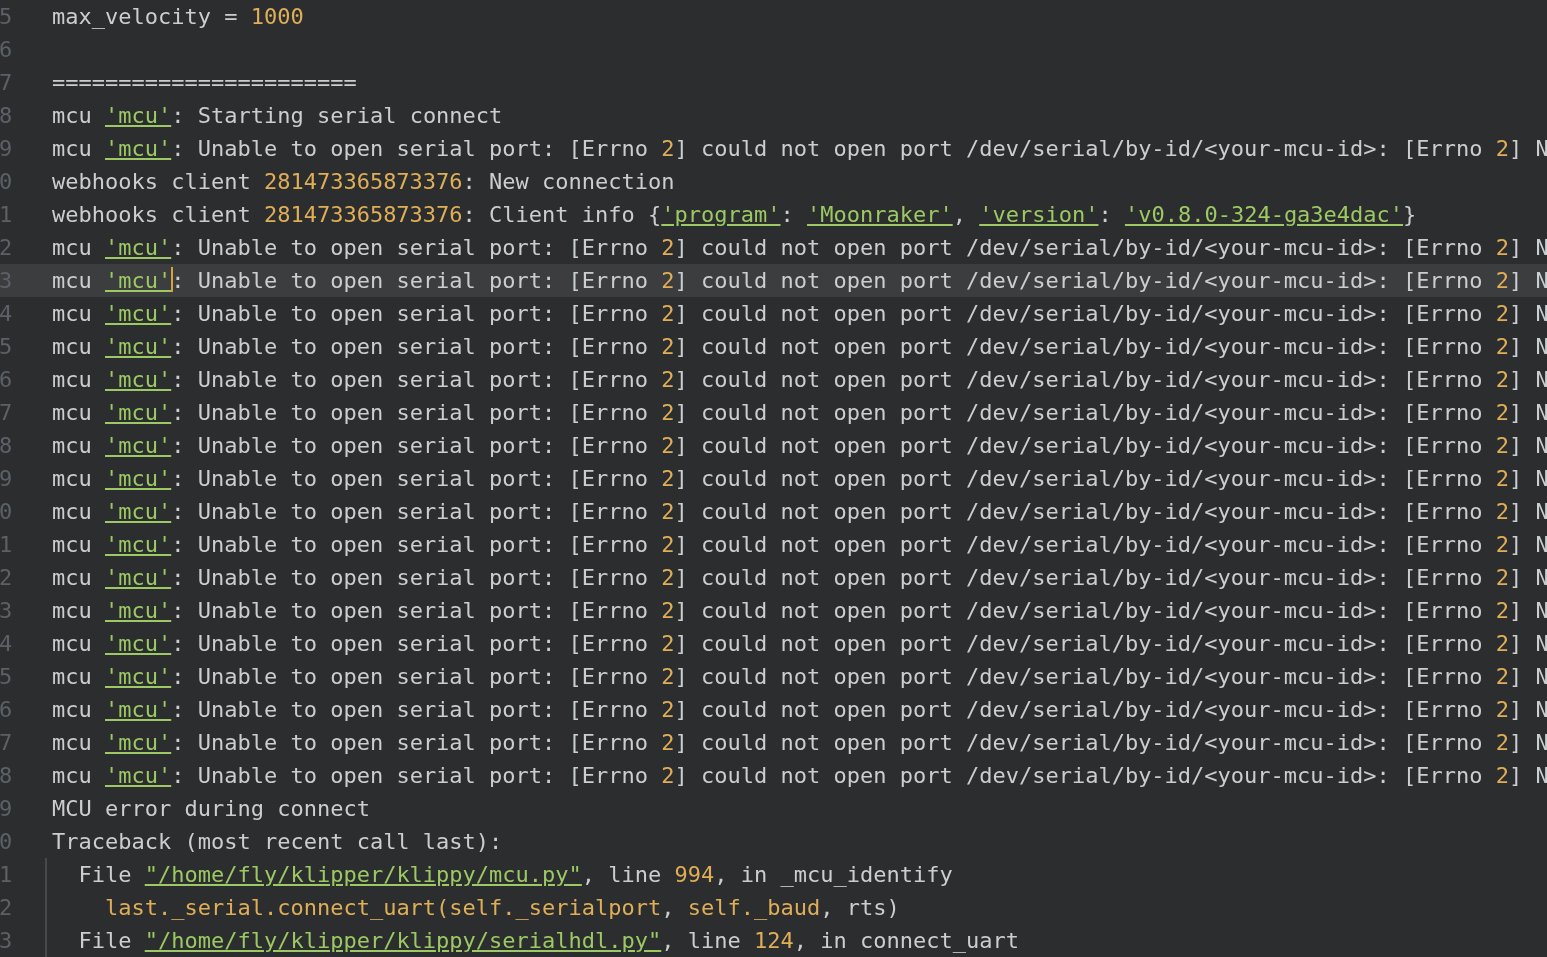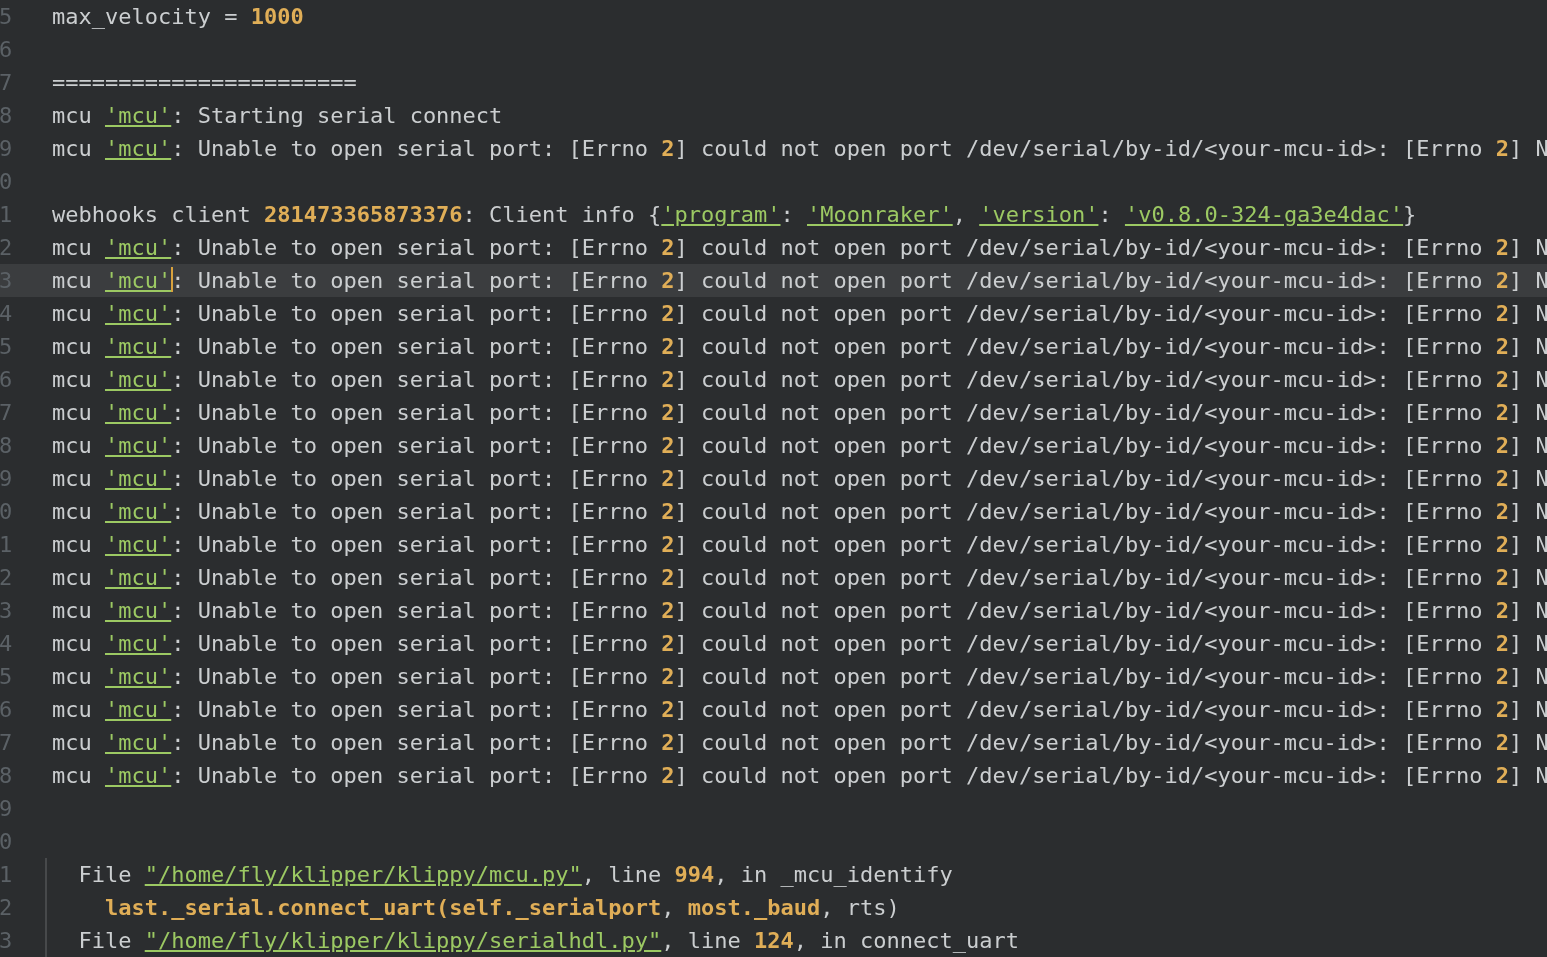--- a/index.html
+++ b/index.html
@@ -42,21 +42,21 @@
     left:-1px;top:0;
     color:var(--line-number);
   }
   .code{
     position:absolute;
     left:52px;top:0;
     white-space:pre;
   }
   .fg{color:var(--foreground);}
   .str{color:var(--string);text-decoration:underline;}
-  .num{color:var(--number);font-weight:bold;}
+  .num{color:var(--number);}
   .cursor{
     display:inline-block;
     width:2px;height:25px;
     background:var(--cursor);
     vertical-align:-4px;
     margin-right:-2px;
   }
   #indent-guide{
     position:absolute;
     left:45px;
@@ -66,38 +66,38 @@
 </style>
 </head>
 <body>
 
 <div id="editor">
     <div class="line"><span class="gutter">5</span><span class="code"><span class="fg">max_velocity = </span><span class="num">1000</span></span></div>
     <div class="line"><span class="gutter">6</span></div>
     <div class="line"><span class="gutter">7</span><span class="code"><span class="fg">=======================</span></span></div>
     <div class="line"><span class="gutter">8</span><span class="code"><span class="fg">mcu </span><span class="str">'mcu'</span><span class="fg">: Starting serial connect</span></span></div>
     <div class="line"><span class="gutter">9</span><span class="code"><span class="fg">mcu </span><span class="str">'mcu'</span><span class="fg">: Unable to open serial port: [Errno </span><span class="num">2</span><span class="fg">] could not open port /dev/serial/by-id/&lt;your-mcu-id&gt;: [Errno </span><span class="num">2</span><span class="fg">] No</span></span></div>
-    <div class="line"><span class="gutter">0</span></div>
+    <div class="line"><span class="gutter">0</span><span class="code"><span class="fg">webhooks client </span><span class="num">281473365873376</span><span class="fg">: New connection</span></span></div>
     <div class="line"><span class="gutter">1</span><span class="code"><span class="fg">webhooks client </span><span class="num">281473365873376</span><span class="fg">: Client info {</span><span class="str">'program'</span><span class="fg">: </span><span class="str">'Moonraker'</span><span class="fg">, </span><span class="str">'version'</span><span class="fg">: </span><span class="str">'v0.8.0-324-ga3e4dac'</span><span class="fg">}</span></span></div>
     <div class="line"><span class="gutter">2</span><span class="code"><span class="fg">mcu </span><span class="str">'mcu'</span><span class="fg">: Unable to open serial port: [Errno </span><span class="num">2</span><span class="fg">] could not open port /dev/serial/by-id/&lt;your-mcu-id&gt;: [Errno </span><span class="num">2</span><span class="fg">] No</span></span></div>
     <div class="line current"><span class="gutter">3</span><span class="code"><span class="fg">mcu </span><span class="str">'mcu'</span><span class="cursor"></span><span class="fg">: Unable to open serial port: [Errno </span><span class="num">2</span><span class="fg">] could not open port /dev/serial/by-id/&lt;your-mcu-id&gt;: [Errno </span><span class="num">2</span><span class="fg">] No</span></span></div>
     <div class="line"><span class="gutter">4</span><span class="code"><span class="fg">mcu </span><span class="str">'mcu'</span><span class="fg">: Unable to open serial port: [Errno </span><span class="num">2</span><span class="fg">] could not open port /dev/serial/by-id/&lt;your-mcu-id&gt;: [Errno </span><span class="num">2</span><span class="fg">] No</span></span></div>
     <div class="line"><span class="gutter">5</span><span class="code"><span class="fg">mcu </span><span class="str">'mcu'</span><span class="fg">: Unable to open serial port: [Errno </span><span class="num">2</span><span class="fg">] could not open port /dev/serial/by-id/&lt;your-mcu-id&gt;: [Errno </span><span class="num">2</span><span class="fg">] No</span></span></div>
     <div class="line"><span class="gutter">6</span><span class="code"><span class="fg">mcu </span><span class="str">'mcu'</span><span class="fg">: Unable to open serial port: [Errno </span><span class="num">2</span><span class="fg">] could not open port /dev/serial/by-id/&lt;your-mcu-id&gt;: [Errno </span><span class="num">2</span><span class="fg">] No</span></span></div>
     <div class="line"><span class="gutter">7</span><span class="code"><span class="fg">mcu </span><span class="str">'mcu'</span><span class="fg">: Unable to open serial port: [Errno </span><span class="num">2</span><span class="fg">] could not open port /dev/serial/by-id/&lt;your-mcu-id&gt;: [Errno </span><span class="num">2</span><span class="fg">] No</span></span></div>
     <div class="line"><span class="gutter">8</span><span class="code"><span class="fg">mcu </span><span class="str">'mcu'</span><span class="fg">: Unable to open serial port: [Errno </span><span class="num">2</span><span class="fg">] could not open port /dev/serial/by-id/&lt;your-mcu-id&gt;: [Errno </span><span class="num">2</span><span class="fg">] No</span></span></div>
     <div class="line"><span class="gutter">9</span><span class="code"><span class="fg">mcu </span><span class="str">'mcu'</span><span class="fg">: Unable to open serial port: [Errno </span><span class="num">2</span><span class="fg">] could not open port /dev/serial/by-id/&lt;your-mcu-id&gt;: [Errno </span><span class="num">2</span><span class="fg">] No</span></span></div>
     <div class="line"><span class="gutter">0</span><span class="code"><span class="fg">mcu </span><span class="str">'mcu'</span><span class="fg">: Unable to open serial port: [Errno </span><span class="num">2</span><span class="fg">] could not open port /dev/serial/by-id/&lt;your-mcu-id&gt;: [Errno </span><span class="num">2</span><span class="fg">] No</span></span></div>
     <div class="line"><span class="gutter">1</span><span class="code"><span class="fg">mcu </span><span class="str">'mcu'</span><span class="fg">: Unable to open serial port: [Errno </span><span class="num">2</span><span class="fg">] could not open port /dev/serial/by-id/&lt;your-mcu-id&gt;: [Errno </span><span class="num">2</span><span class="fg">] No</span></span></div>
     <div class="line"><span class="gutter">2</span><span class="code"><span class="fg">mcu </span><span class="str">'mcu'</span><span class="fg">: Unable to open serial port: [Errno </span><span class="num">2</span><span class="fg">] could not open port /dev/serial/by-id/&lt;your-mcu-id&gt;: [Errno </span><span class="num">2</span><span class="fg">] No</span></span></div>
     <div class="line"><span class="gutter">3</span><span class="code"><span class="fg">mcu </span><span class="str">'mcu'</span><span class="fg">: Unable to open serial port: [Errno </span><span class="num">2</span><span class="fg">] could not open port /dev/serial/by-id/&lt;your-mcu-id&gt;: [Errno </span><span class="num">2</span><span class="fg">] No</span></span></div>
     <div class="line"><span class="gutter">4</span><span class="code"><span class="fg">mcu </span><span class="str">'mcu'</span><span class="fg">: Unable to open serial port: [Errno </span><span class="num">2</span><span class="fg">] could not open port /dev/serial/by-id/&lt;your-mcu-id&gt;: [Errno </span><span class="num">2</span><span class="fg">] No</span></span></div>
     <div class="line"><span class="gutter">5</span><span class="code"><span class="fg">mcu </span><span class="str">'mcu'</span><span class="fg">: Unable to open serial port: [Errno </span><span class="num">2</span><span class="fg">] could not open port /dev/serial/by-id/&lt;your-mcu-id&gt;: [Errno </span><span class="num">2</span><span class="fg">] No</span></span></div>
     <div class="line"><span class="gutter">6</span><span class="code"><span class="fg">mcu </span><span class="str">'mcu'</span><span class="fg">: Unable to open serial port: [Errno </span><span class="num">2</span><span class="fg">] could not open port /dev/serial/by-id/&lt;your-mcu-id&gt;: [Errno </span><span class="num">2</span><span class="fg">] No</span></span></div>
     <div class="line"><span class="gutter">7</span><span class="code"><span class="fg">mcu </span><span class="str">'mcu'</span><span class="fg">: Unable to open serial port: [Errno </span><span class="num">2</span><span class="fg">] could not open port /dev/serial/by-id/&lt;your-mcu-id&gt;: [Errno </span><span class="num">2</span><span class="fg">] No</span></span></div>
     <div class="line"><span class="gutter">8</span><span class="code"><span class="fg">mcu </span><span class="str">'mcu'</span><span class="fg">: Unable to open serial port: [Errno </span><span class="num">2</span><span class="fg">] could not open port /dev/serial/by-id/&lt;your-mcu-id&gt;: [Errno </span><span class="num">2</span><span class="fg">] No</span></span></div>
-    <div class="line"><span class="gutter">9</span></div>
-    <div class="line"><span class="gutter">0</span></div>
+    <div class="line"><span class="gutter">9</span><span class="code"><span class="fg">MCU error during connect</span></span></div>
+    <div class="line"><span class="gutter">0</span><span class="code"><span class="fg">Traceback (most recent call last):</span></span></div>
     <div class="line"><span class="gutter">1</span><span class="code"><span class="fg">  File </span><span class="str">"/home/fly/klipper/klippy/mcu.py"</span><span class="fg">, line </span><span class="num">994</span><span class="fg">, in _mcu_identify</span></span></div>
-    <div class="line"><span class="gutter">2</span><span class="code"><span class="fg">    </span><span class="num">last._serial.connect_uart(self._serialport</span><span class="fg">, </span><span class="num">most._baud</span><span class="fg">, rts)</span></span></div>
+    <div class="line"><span class="gutter">2</span><span class="code"><span class="fg">    </span><span class="num">last._serial.connect_uart(self._serialport</span><span class="fg">, </span><span class="num">self._baud</span><span class="fg">, rts)</span></span></div>
     <div class="line"><span class="gutter">3</span><span class="code"><span class="fg">  File </span><span class="str">"/home/fly/klipper/klippy/serialhdl.py"</span><span class="fg">, line </span><span class="num">124</span><span class="fg">, in connect_uart</span></span></div>
   </div>
 <div id="indent-guide" style="top: 858px; height: 99px;"></div>
 
 </body></html>

